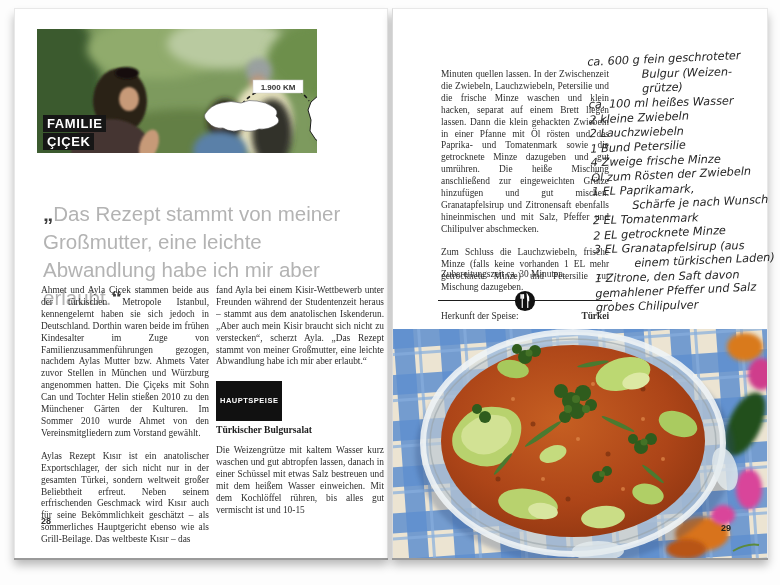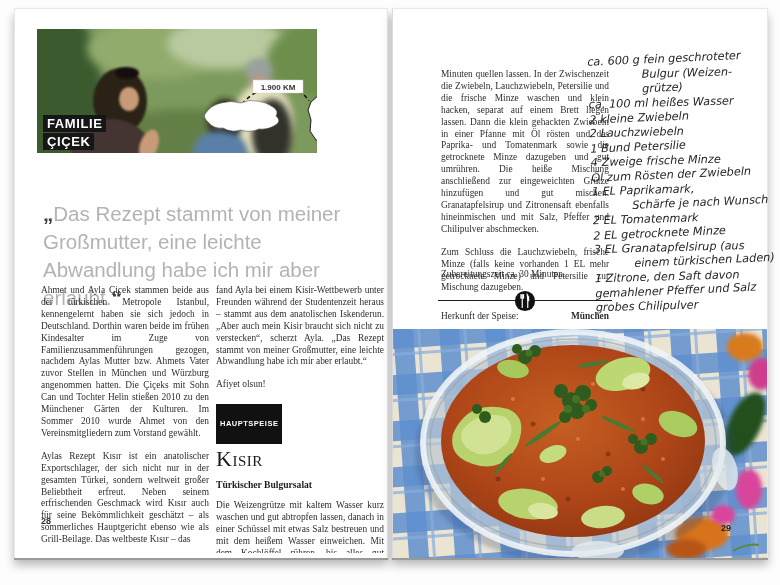--- a/index.html
+++ b/index.html
@@ -126,23 +126,21 @@
 
     <div class="quote"><span class="qmark">„</span><span>Das Rezept stammt von meiner Großmutter, eine leichte Abwandlung habe ich mir aber erlaubt.</span><span class="qmark">“</span></div>
 
     <div class="bodycol col1">
       <p>Ahmet und Ayla Çiçek stammen beide aus der türkischen Metropole Istanbul, kennengelernt haben sie sich jedoch in Deutschland. Dorthin waren beide im frühen Kindesalter im Zuge von Familienzusammenführungen gezogen, nachdem Aylas Mutter bzw. Ahmets Vater zuvor Stellen in München und Würzburg angenommen hatten. Die Çiçeks mit Sohn Can und Tochter Helin stießen 2010 zu den Münchener Gärten der Kulturen. Im Sommer 2010 wurde Ahmet von den Vereinsmitgliedern zum Vorstand gewählt.</p>
       <p>Aylas Rezept Kısır ist ein anatolischer Exportschlager, der sich nicht nur in der gesamten Türkei, sondern weltweit großer Beliebtheit erfreut. Neben seinem erfrischenden Geschmack wird Kısır auch für seine Bekömmlichkeit geschätzt – als sommerliches Hauptgericht ebenso wie als Grill-Beilage. Das weltbeste Kısır – das</p>
     </div>
 
     <div class="bodycol col2">
       <p>fand Ayla bei einem Kisir-Wettbewerb unter Freunden während der Studentenzeit heraus – stammt aus dem anatolischen Iskenderun. „Aber auch mein Kisir braucht sich nicht zu verstecken“, scherzt Ayla. „Das Rezept stammt von meiner Großmutter, eine leichte Abwandlung habe ich mir aber erlaubt.“</p>
-      <p class="afiyet">Afiyet olsun!</p>
       <div class="badge">HAUPTSPEISE</div>
-      <div class="recipe-title">Kısır</div>
       <div class="recipe-subtitle">Türkischer Bulgursalat</div>
       <p>Die Weizengrütze mit kaltem Wasser kurz waschen und gut abtropfen lassen, danach in einer Schüssel mit etwas Salz bestreuen und mit dem heißem Wasser einweichen. Mit dem Kochlöffel rühren, bis alles gut vermischt ist und 10-15</p>
     </div>
 
     <div class="pagenum pagenum-left">28</div>
   </div>
 
   <div class="page page-right">
 
     <div class="bodycol rcol">
@@ -154,21 +152,21 @@
 
     <div class="divider">
       <svg class="cutlery" viewBox="0 0 24 24">
         <circle cx="12" cy="12" r="11" fill="#111111"></circle>
         <path d="M9 5 v5 M7.6 5 v4 M10.4 5 v4 M9 10 v9" stroke="#ffffff" stroke-width="1.3" fill="none" stroke-linecap="round"></path>
         <path d="M14.5 5 q2.2 2.5 1.5 6.5 l-1 0 z M15 12 v7" stroke="#ffffff" stroke-width="1.3" fill="#ffffff" stroke-linecap="round"></path>
       </svg>
     </div>
 
     <div class="origin-row">
-      <span class="val">München</span>
+      <span class="val">Türkei</span>
       <span>Herkunft der Speise:</span>
     </div>
 
     <div class="ingredients">
         <div class="ing-line">ca. 600 g fein geschroteter</div>
         <div class="ing-line ind-3">Bulgur (Weizen-</div>
         <div class="ing-line ind-3">grütze)</div>
         <div class="ing-line">ca. 100 ml heißes Wasser</div>
         <div class="ing-line">2 kleine Zwiebeln</div>
         <div class="ing-line">2 Lauchzwiebeln</div>

